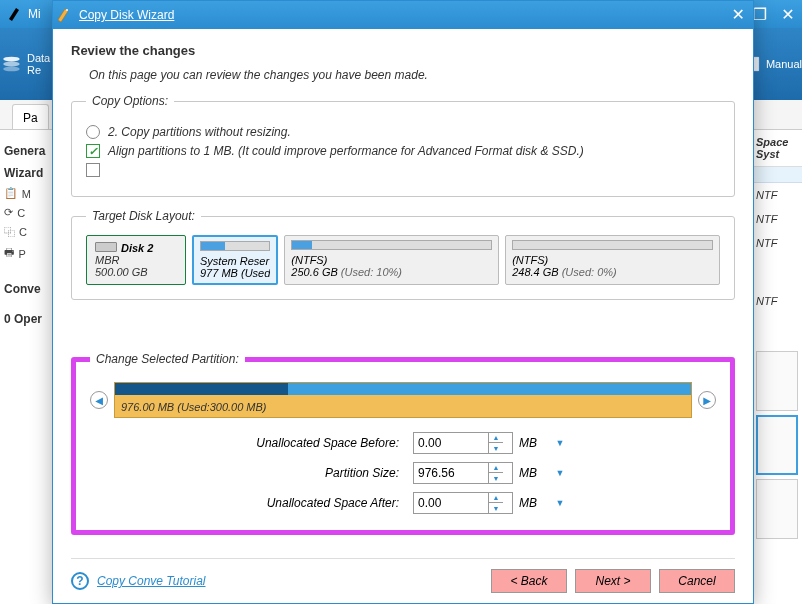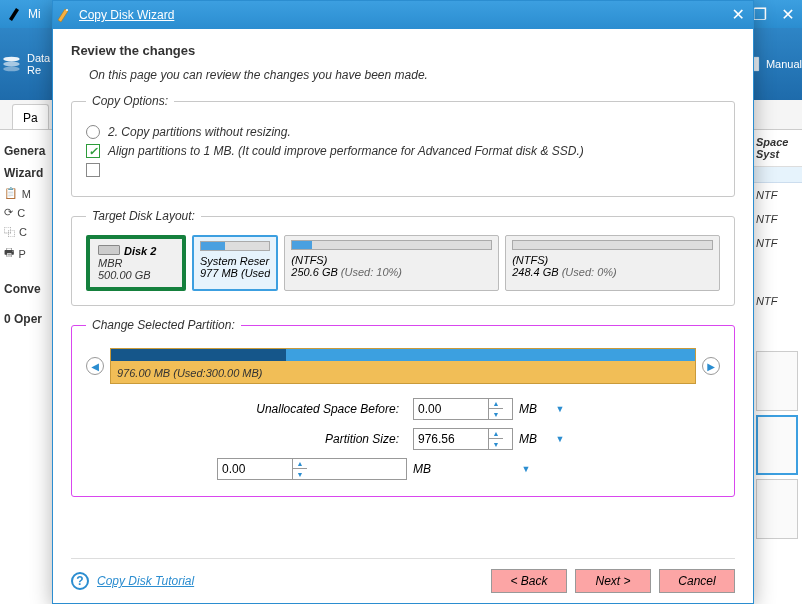--- a/index.html
+++ b/index.html
@@ -37,32 +37,32 @@
 legend { padding: 0 6px; font-style: italic; color: #333; }
 
 .opt-row { display: flex; align-items: center; gap: 8px; margin: 5px 0; font-style: italic; color: #333; }
 .radio, .checkbox { width: 14px; height: 14px; border: 1px solid #888; display: inline-flex; align-items: center; justify-content: center; flex-shrink: 0; }
 .radio { border-radius: 50%; }
 .radio.checked::after { content: ""; width: 7px; height: 7px; background: #2d9c3a; border-radius: 50%; }
 .checkbox.checked { border-color: #2d9c3a; }
 .checkbox.checked::after { content: "✓"; color: #2d9c3a; font-size: 11px; font-weight: bold; line-height: 1; }
 
 .disk-layout { display: flex; gap: 6px; }
-.layout-disk { width: 100px; background: #f0f0f0; border: 4px solid #15803d; border-radius: 2px; padding: 6px 8px; font-size: 11px; }
+.layout-disk { width: 100px; background: #f0f0f0; border: 1px solid #15803d; border-radius: 2px; padding: 6px 8px; font-size: 11px; }
 .layout-disk .name { font-weight: bold; font-style: italic; }
 .layout-disk .sub { font-style: italic; color: #333; }
 .disk-icon { width: 22px; height: 10px; background: #ccc; border: 1px solid #888; border-radius: 1px; display: inline-block; margin-right: 4px; }
 .layout-part { flex: 1; background: #f0f0f0; border: 1px solid #bbb; border-radius: 2px; padding: 4px 6px; font-size: 11px; font-style: italic; position: relative; }
 .layout-part.selected { border: 2px solid #3c9fe0; background: #e6f3fc; }
 .layout-part .bar { height: 10px; background: #ddd; border: 1px solid #aaa; margin-bottom: 4px; position: relative; }
 .layout-part .bar .fill { position: absolute; top: 0; left: 0; bottom: 0; background: #4aa0e0; }
 .layout-part .line { white-space: nowrap; overflow: hidden; }
 .layout-part .used { color: #666; }
 
-.change-box { border: 1px solid #d946ef; border-radius: 3px; padding: 10px 14px 16px; font-size: 12px; }
+.change-box { border: 5px solid #d946ef; border-radius: 3px; padding: 10px 14px 16px; font-size: 12px; margin-top: 40px; }
 .change-box legend { font-style: italic; }
 .slider-row { display: flex; align-items: center; gap: 6px; margin-top: 6px; }
 .arrow-btn { width: 18px; height: 18px; border: 1px solid #999; border-radius: 50%; display: flex; align-items: center; justify-content: center; font-size: 10px; color: #2b8dd0; cursor: pointer; background: #fff; }
 .slider-track { flex: 1; height: 36px; background: #f1be57; border: 1px solid #c99a3a; position: relative; }
 .slider-track .prog { position: absolute; top: 0; left: 0; height: 12px; right: 0; background: #3ca0e0; }
 .slider-track .prog .used { position: absolute; top: 0; left: 0; bottom: 0; width: 30%; background: #15568a; }
 .slider-track .label { position: absolute; bottom: 4px; left: 6px; font-style: italic; font-size: 11px; color: #333; }
 
 .size-form { margin-top: 14px; display: grid; grid-template-columns: 190px 100px 28px 36px; column-gap: 6px; row-gap: 8px; justify-content: center; align-items: center; }
 .size-form label { text-align: right; font-style: italic; padding-right: 8px; }
@@ -238,34 +238,35 @@
     <label>Partition Size:</label>
     <div class="spin">
       <input value="976.56" style="">
       <div class="btns">
               <div>▲</div>
               <div>▼</div>
             </div>
     </div>
     <span class="unit">MB</span>
     <span class="drop">▼</span>
+    <label>Unallocated Space After:</label>
     <div class="spin">
       <input value="0.00" style="">
       <div class="btns">
               <div>▲</div>
               <div>▼</div>
             </div>
     </div>
     <span class="unit">MB</span>
     <span class="drop">▼</span>
         </div>
     </fieldset>
 
     <div class="dlg-footer">
       <span class="help-icon">?</span>
-      <span class="link">Copy Disk Tutorial</span>
+      <span class="link">Copy Conve Tutorial</span>
       <span class="spacer"></span>
       <button class="btn">&lt; Back</button>
       <button class="btn">Next &gt;</button>
       <button class="btn">Cancel</button>
     </div>
   </div>
 </div>
 
 </body></html>

